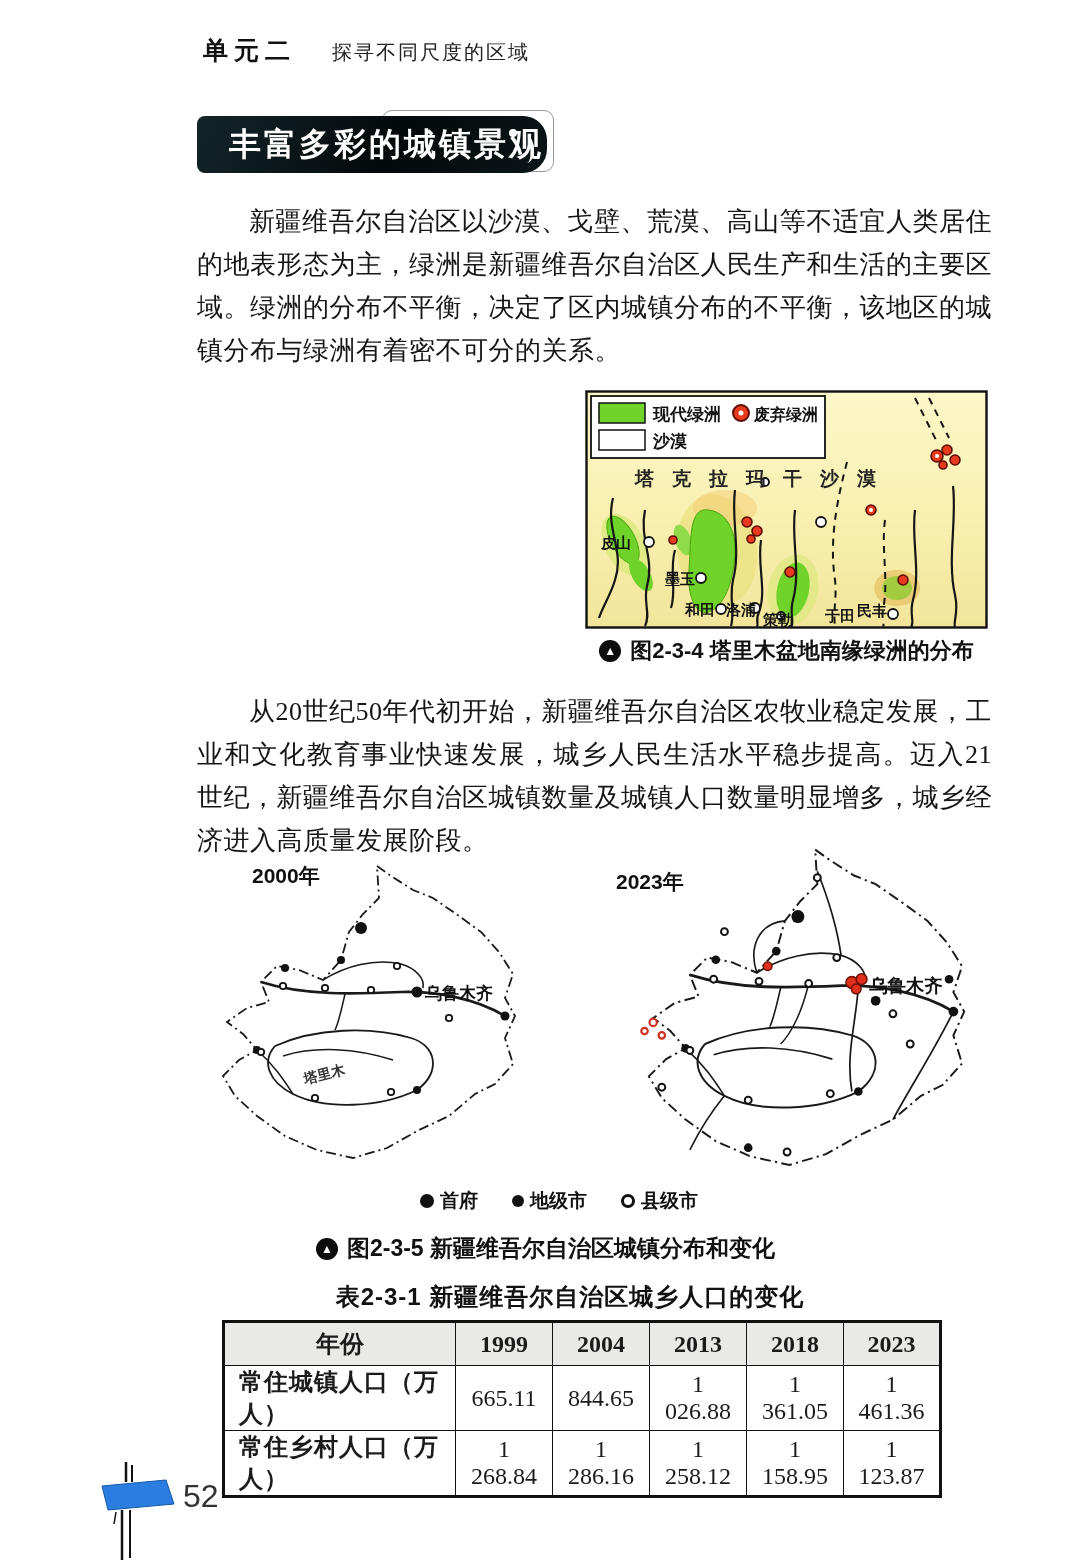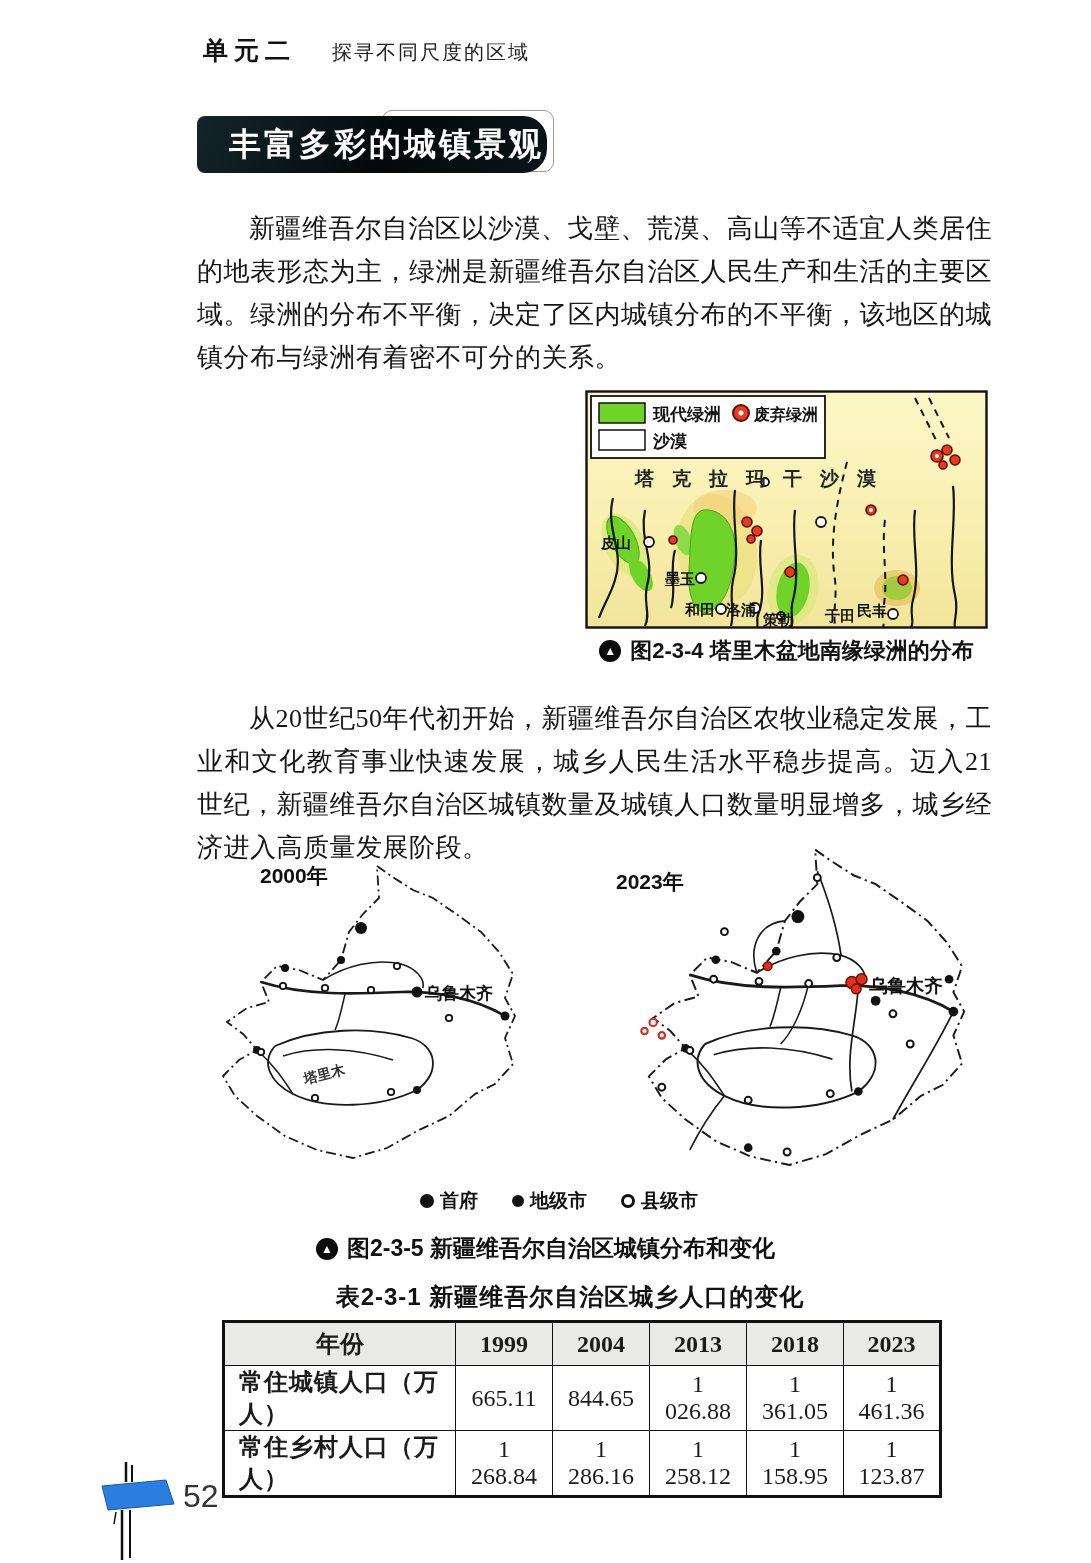--- a/index.html
+++ b/index.html
@@ -21,38 +21,38 @@
     background:linear-gradient(120deg,#13262a 0%,#04090b 55%,#0a1517 100%);
     border-radius:8px 24px 24px 8px; display:flex; align-items:center;
     padding-left:32px; box-sizing:border-box; }
   .banner-title { font:bold 32px "Liberation Sans", sans-serif; color:#ffffff; letter-spacing:3px; }
   .banner-dot { position:absolute; right:30px; top:13px; width:8px; height:8px; border-radius:50%; background:#fff; }
   .banner-curl { position:absolute; right:13px; top:20px; width:11px; height:27px;
     border-right:3px solid #fff; border-radius:50%; }
 
   
   .para { font-size:26px; line-height:43px; text-align:justify; text-indent:2em;
-    letter-spacing:0.5px; color:#151515;margin-top:7px; }
+    letter-spacing:0.5px; color:#151515; }
   .para-1 { left:197px; top:200px; width:795px; }
   .para-2 { left:197px; top:384px; width:382px; line-height:42.5px; }
   .para-3 { left:197px; top:690px; width:795px; }
 
   
   .fig-oasis { left:585px; top:390px; width:403px; height:239px; }
   .fig-oasis svg { display:block; }
   .fig-caption { font:bold 22px "Liberation Sans", sans-serif; color:#111;
     display:flex; align-items:center; justify-content:center; gap:9px; }
   .cap-oasis { left:585px; top:636px; width:403px; }
   .cap-icon { display:inline-flex; width:22px; height:22px; border-radius:50%;
     background:#0c0c0c; color:#fff; font-size:12px; align-items:center;
     justify-content:center; flex:0 0 auto; }
 
   
   .map-year { font:bold 21px "Liberation Sans", sans-serif; color:#111; }
-  .year-left { left:260px; top:862px; }
+  .year-left { left:252px; top:862px; }
   .year-right { left:616px; top:868px; }
   .map-left { left:160px; top:846px; }
   .map-right { left:578px; top:828px; }
   .towns-legend { left:420px; top:1188px; display:flex; gap:34px; align-items:center;
     font:bold 19px "Liberation Sans", sans-serif; color:#111; }
   .lg-item { display:flex; align-items:center; gap:6px; }
   .lg-dot { width:14px; height:14px; border-radius:50%; background:#111; }
   .lg-dot.mid { width:12px; height:12px; }
   .lg-ring { width:8px; height:8px; border:3px solid #111; border-radius:50%; background:#fff; }
   .cap-towns { left:0px; top:1233px; width:1091px; }

